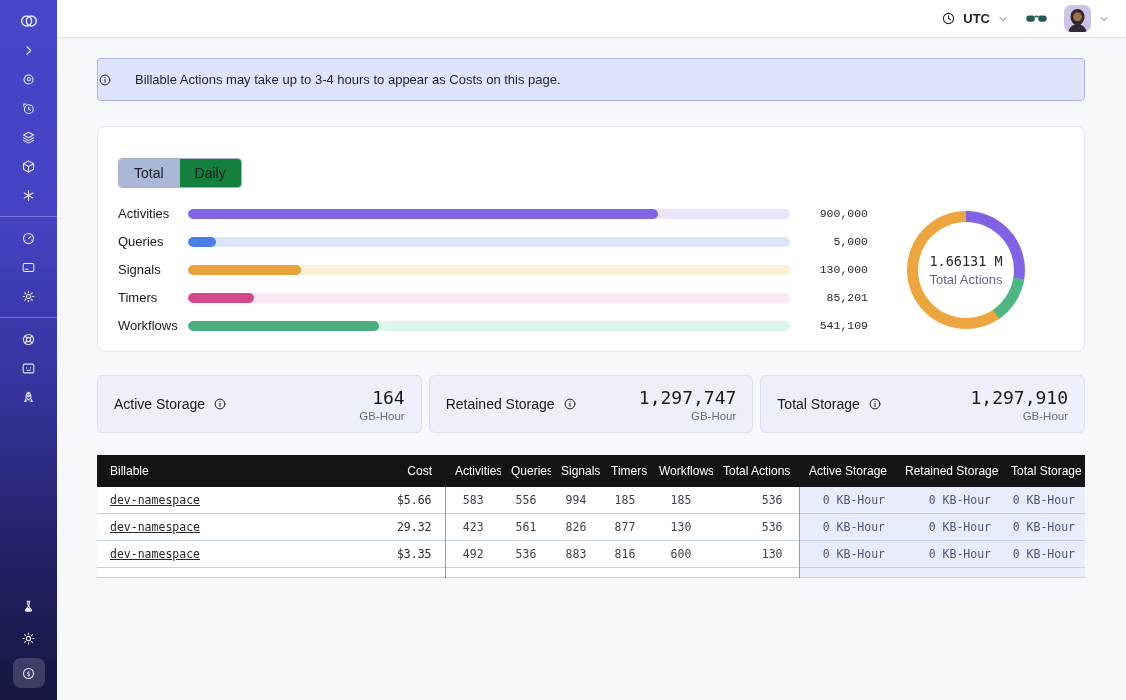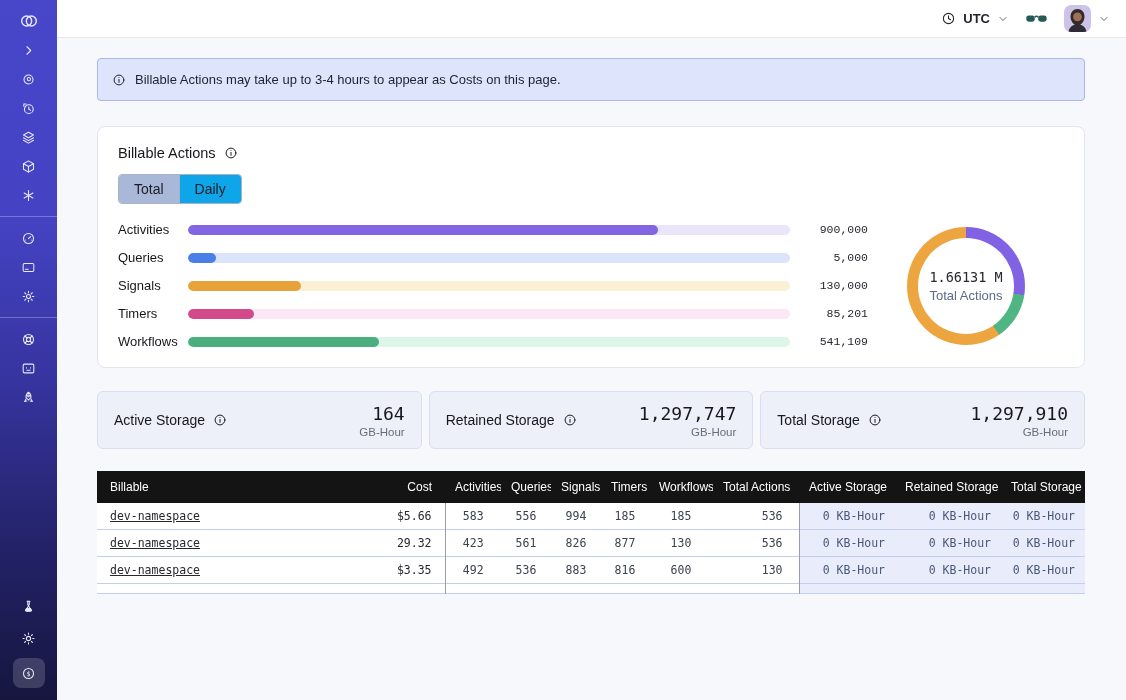--- a/index.html
+++ b/index.html
@@ -34,28 +34,28 @@
 
   
   .content { position:absolute; left:57px; top:38px; right:0; bottom:0; padding:0 41px 0 40px; }
   .page-head { margin-top:47px; display:flex; justify-content:space-between; align-items:flex-start; }
   h1 { font-size:27px; font-weight:500; color:#17181c; letter-spacing:-.3px; line-height:30px; }
   .subtitle { margin-top:8px; font-size:11.5px; color:#3d424e; }
   .period-btn { height:33px; padding:0 14px; display:flex; align-items:center; gap:8px; background:#fff;
     border:1px solid #c9ced9; border-radius:6px; font-family:"Liberation Sans",sans-serif;
     font-size:14px; color:#17181c; cursor:pointer; }
 
-  .banner { margin-top:20px; min-height:43px; display:flex; align-items:center; gap:9px; padding:0 14px;
+  .banner { margin-top:20px; min-height:43px; display:flex; align-items:center; gap:23px; padding:0 0;
     background:#dee4fb; border:1px solid #a9b6ef; border-radius:4px; font-size:13px; color:#1d2330; }
   .ic.info svg { width:14px; height:14px; }
 
   .card { margin-top:25px; background:#fff; border:1px solid #e3e5ef; border-radius:8px; padding:18px 20px 20px; }
   .card-title { font-size:14.5px; color:#17181c; display:flex; align-items:center; gap:8px; }
   .tabs { margin-top:13px; display:inline-flex; border:1px solid #a9b2c6; border-radius:4px; overflow:hidden; }
-  .tab { padding:6px 15px; font-size:14px; color:#1b1d24; background:#0ea5e9; border:none; cursor:pointer;
+  .tab { padding:6px 15px; font-size:14px; color:#1b1d24; background:#15803d; border:none; cursor:pointer;
     font-family:"Liberation Sans",sans-serif; }
   .tab + .tab { border-left:1px solid #a9b2c6; }
   .tab.active { background:#a9b7d9; }
 
   .chart-flex { margin-top:20px; display:flex; align-items:center; }
   .bars { flex:1; display:flex; flex-direction:column; gap:17px; }
   .bar-row { display:flex; align-items:center; height:11px; }
   .bar-label { width:70px; font-size:13px; color:#17181c; flex:none; }
   .bar-track { flex:1; height:10px; border-radius:5px; position:relative; overflow:hidden; }
   .bar-fill { position:absolute; left:0; top:0; bottom:0; border-radius:5px; }
@@ -300,30 +300,20 @@
           <svg viewBox="0 0 24 24" fill="none" stroke="currentColor" stroke-width="1.7" stroke-linecap="round" stroke-linejoin="round">
             <circle cx="12" cy="12" r="8.4"></circle>
             <path d="M12 11v5"></path>
             <path d="M12 7.6h.01"></path>
           </svg>
         </span>
       <span>Billable Actions may take up to 3-4 hours to appear as Costs on this page.</span>
     </div>
 
     <section class="card">
-      <div class="card-title">
-        <span>Billable Actions</span>
-        <span class="ic info">
-            <svg viewBox="0 0 24 24" fill="none" stroke="currentColor" stroke-width="1.7" stroke-linecap="round" stroke-linejoin="round">
-              <circle cx="12" cy="12" r="8.4"></circle>
-              <path d="M12 11v5"></path>
-              <path d="M12 7.6h.01"></path>
-            </svg>
-          </span>
-      </div>
       <div class="tabs" id="tabs">
           <button class="tab active">Total</button>
           <button class="tab">Daily</button>
         </div>
       <div class="chart-flex">
         <div class="bars" id="bars">
             <div class="bar-row">
               <span class="bar-label">Activities</span>
               <div class="bar-track" style="background: rgb(234, 229, 251);">
                 <div class="bar-fill" style="width: 78%; background: rgb(130, 101, 227);"></div>

